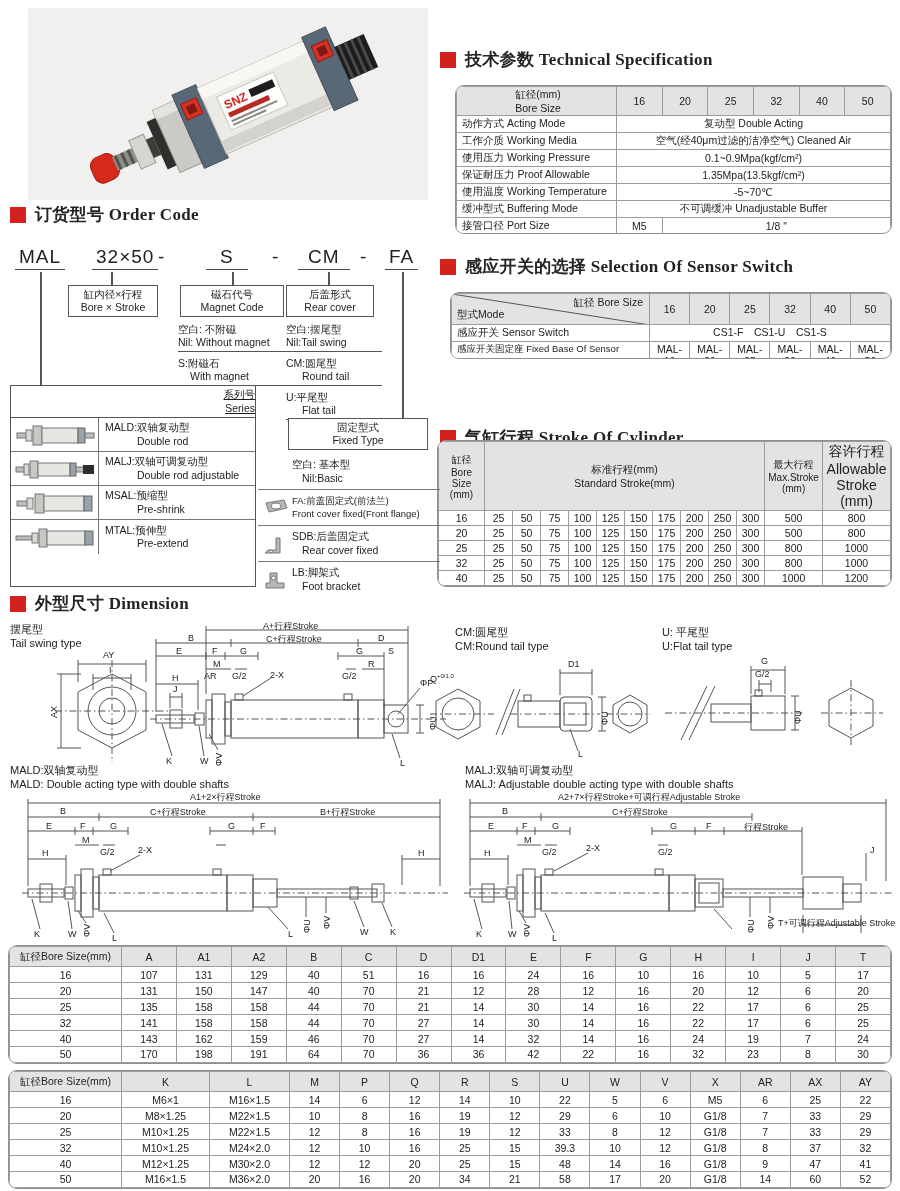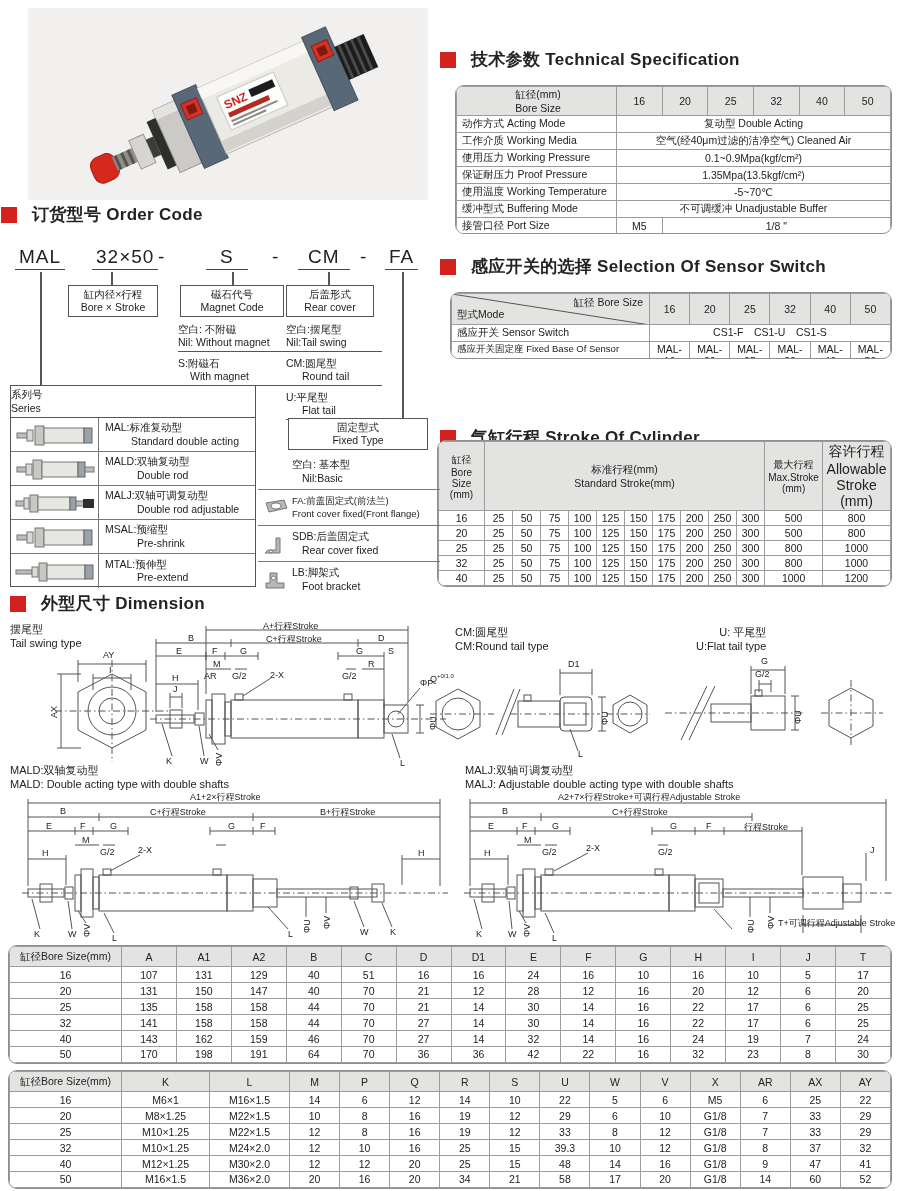--- a/index.html
+++ b/index.html
@@ -1,40 +1,40 @@
 <!DOCTYPE html>
 <html><head>
 <meta charset="utf-8">
 <style>
   * { margin:0; padding:0; box-sizing:border-box; }
   body { background:#888; font-family:"Liberation Sans","DejaVu Sans",sans-serif; color:#1c1c1c; }
   #page { position:relative; width:900px; height:1191px; background:#ffffff; margin:0 auto; overflow:hidden; }
 
   
-  .sec-head { position:absolute; display:flex; align-items:center; gap:15px; }
+  .sec-head { position:absolute; display:flex; align-items:center; gap:9px;font-family:Liberation Serif, serif; }
   .red-sq { width:16px; height:16px; background:#d32120; flex:0 0 auto; }
   .sec-title { font-size:17px; font-weight:600; color:#232323; letter-spacing:.3px; white-space:nowrap; }
 
   
   .tblw { position:absolute; border:1px solid #8f8f8f; border-radius:9px; overflow:hidden; background:#fff; }
   table.tbl { border-collapse:collapse; width:100%; height:100%; table-layout:fixed; }
   .tbl th, .tbl td { border:1px solid #9c9c9c; font-size:10.5px; text-align:center; vertical-align:middle; padding:1px 2px; color:#222; font-weight:normal; overflow:hidden; }
   .tbl th { background:#e3e3e2; }
   .tbl td.lbl, .tbl th.lbl { text-align:left; padding-left:5px; background:#fff; }
   .tbl tr.hrow th { background:#e3e3e2; }
 
   
   .oc { position:absolute; left:10px; top:240px; width:430px; height:350px; font-size:10.5px; }
   .oc .code { position:absolute; font-size:19px; font-weight:500; letter-spacing:1px; color:#222; }
   .oc .u { border-bottom:1.5px solid #444; padding:0 4px 1px 4px; }
   .vline { position:absolute; width:1.5px; background:#555; }
   .ocbox { position:absolute; border:1.5px solid #555; text-align:center; line-height:1.25; padding-top:2px; background:#fff; }
   .opt { position:absolute; line-height:1.25; border-bottom:1.5px solid #555; padding-bottom:2px; }
   .bigbox { position:absolute; border:1.5px solid #555; background:#fff; }
-  .bb-head { border-bottom:1.5px solid #555; text-align:left; padding:2px 0; line-height:1.3; }
+  .bb-head { border-bottom:1.5px solid #555; text-align:right; padding:2px 0; line-height:1.3;text-decoration:underline; }
   .srow { display:flex; align-items:center; border-bottom:1px solid #777; height:34px; }
   .srow:last-child { border-bottom:none; }
   .srow .ic { width:88px; flex:0 0 auto; display:flex; justify-content:center; border-right:1px solid #777; height:100%; align-items:center; }
   .srow .tx { padding-left:6px; line-height:1.3; }
   .frow { display:flex; align-items:center; border-bottom:1px solid #777; min-height:36px; }
   .frow:last-child { border-bottom:none; }
   .frow .fic { width:34px; flex:0 0 auto; display:flex; justify-content:center; }
   .frow .tx { line-height:1.3; padding:2px 0; }
 
   
@@ -92,21 +92,21 @@
 
         <rect x="324" y="88" width="32" height="36" fill="#1c1c1c"></rect>
         <rect x="327" y="88" width="3" height="36" fill="#4a4a4a"></rect>
           <rect x="334" y="88" width="3" height="36" fill="#4a4a4a"></rect>
           <rect x="341" y="88" width="3" height="36" fill="#4a4a4a"></rect>
           <rect x="348" y="88" width="3" height="36" fill="#4a4a4a"></rect>
       </g>
     </svg>
   </div>
 
-  <div class="sec-head" style="left:1px; top:203px;justify-content:flex-end;">
+  <div class="sec-head" style="left:10px; top:203px;justify-content:flex-end;">
     <span class="red-sq"></span>
     <span class="sec-title">订货型号 Order Code</span>
   </div>
   <div class="sec-head" style="left:440px; top:48px;">
     <span class="red-sq"></span>
     <span class="sec-title">技术参数 Technical Specification</span>
   </div>
   <div class="sec-head" style="left:440px; top:255px;">
     <span class="red-sq"></span>
     <span class="sec-title">感应开关的选择 Selection Of Sensor Switch</span>
@@ -147,21 +147,21 @@
           </tr>
       <tr>
             <td class="lbl"><span>工作介质</span> <span>Working Media</span></td>
             <td colspan="6">空气(经40μm过滤的洁净空气) Cleaned Air</td>
           </tr>
       <tr>
             <td class="lbl"><span>使用压力</span> <span>Working Pressure</span></td>
             <td colspan="6">0.1~0.9Mpa(kgf/cm²)</td>
           </tr>
       <tr>
-            <td class="lbl"><span>保证耐压力</span> <span>Proof Pressure</span></td>
+            <td class="lbl"><span>保证耐压力</span> <span>Proof Allowable</span></td>
             <td colspan="6">1.35Mpa(13.5kgf/cm²)</td>
           </tr>
       <tr>
             <td class="lbl"><span>使用温度</span> <span>Working Temperature</span></td>
             <td colspan="6">-5~70℃</td>
           </tr>
       <tr>
             <td class="lbl"><span>缓冲型式</span> <span>Buffering Mode</span></td>
             <td colspan="6">不可调缓冲 Unadjustable Buffer</td>
           </tr>
@@ -385,35 +385,20 @@
       <div>CM:圆尾型</div>
         <div style="padding-left:16px;">Round tail</div>
     </div>
     <div class="opt" style="left:276px; top:151px; width:96px;">
       <div>U:平尾型</div>
         <div style="padding-left:16px;">Flat tail</div>
     </div>
 
     <div class="bigbox" style="left:0px; top:145px; width:246px; height:202px;">
       <div class="bb-head"><span>系列号</span><br><span>Series</span></div>
-      <div class="srow">
-        <span class="ic">
-            <svg width="80" height="24" viewBox="0 0 80 24">
-              <rect x="2" y="10" width="12" height="5" fill="#bdbdb9" stroke="#777"></rect>
-              <rect x="12" y="7" width="6" height="11" fill="#d9d9d5" stroke="#777"></rect>
-              <rect x="20" y="3" width="9" height="19" fill="#c7c7c3" stroke="#777"></rect>
-              <rect x="29" y="5" width="40" height="15" fill="#e6e6e2" stroke="#777"></rect>
-              <rect x="69" y="5" width="8" height="15" fill="#9aa3ab" stroke="#666"></rect>
-            </svg>
-          </span>
-        <span class="tx">
-            <div>MAL:标准复动型</div>
-            <div style="padding-left:26px;">Standard double acting</div>
-          </span>
-      </div>
       <div class="srow">
         <span class="ic">
             <svg width="80" height="24" viewBox="0 0 80 24">
               <rect x="2" y="10" width="10" height="5" fill="#bdbdb9" stroke="#777"></rect>
               <rect x="11" y="7" width="6" height="11" fill="#d9d9d5" stroke="#777"></rect>
               <rect x="18" y="3" width="9" height="19" fill="#c7c7c3" stroke="#777"></rect>
               <rect x="27" y="5" width="36" height="15" fill="#e6e6e2" stroke="#777"></rect>
               <rect x="63" y="5" width="7" height="15" fill="#9aa3ab" stroke="#666"></rect>
               <rect x="70" y="10" width="9" height="5" fill="#bdbdb9" stroke="#777"></rect>
             </svg>
@@ -659,21 +644,21 @@
       <polygon class="ln" points="200,40 217,50 217,68 200,78 183,68 183,50"></polygon>
       <circle class="ln" cx="200" cy="59" r="12"></circle>
       <line class="cl" x1="176" y1="59" x2="220" y2="59"></line>
     </svg>
     <span class="dl" style="left:0px; top:18px;"><span>Q</span><sup style="font-size:6px;">+0/1.0</sup></span>
     <span class="dl" style="left:138px; top:4px;">D1</span>
     <span class="dl v" style="left:170px; top:70px;">ΦU</span>
     <span class="dl" style="left:148px; top:94px;">L</span>
   </div>
 
-  <div class="dtitle" style="left:696px; top:625px;text-align:right;">
+  <div class="dtitle" style="left:662px; top:625px;">
     <div>U: 平尾型</div>
       <div>U:Flat tail type</div>
   </div>
   <div class="drw" style="left:655px; top:648px; width:240px; height:118px;">
     <svg width="240" height="118" viewBox="0 0 240 118">
       <line x1="26" y1="92" x2="52" y2="38"></line>
         <line x1="34" y1="92" x2="60" y2="38"></line>
       <rect class="ln" x="56" y="56" width="40" height="18"></rect>
       <rect class="ln" x="96" y="48" width="34" height="34"></rect>
       <rect class="ln" x="100" y="42" width="7" height="6"></rect>

